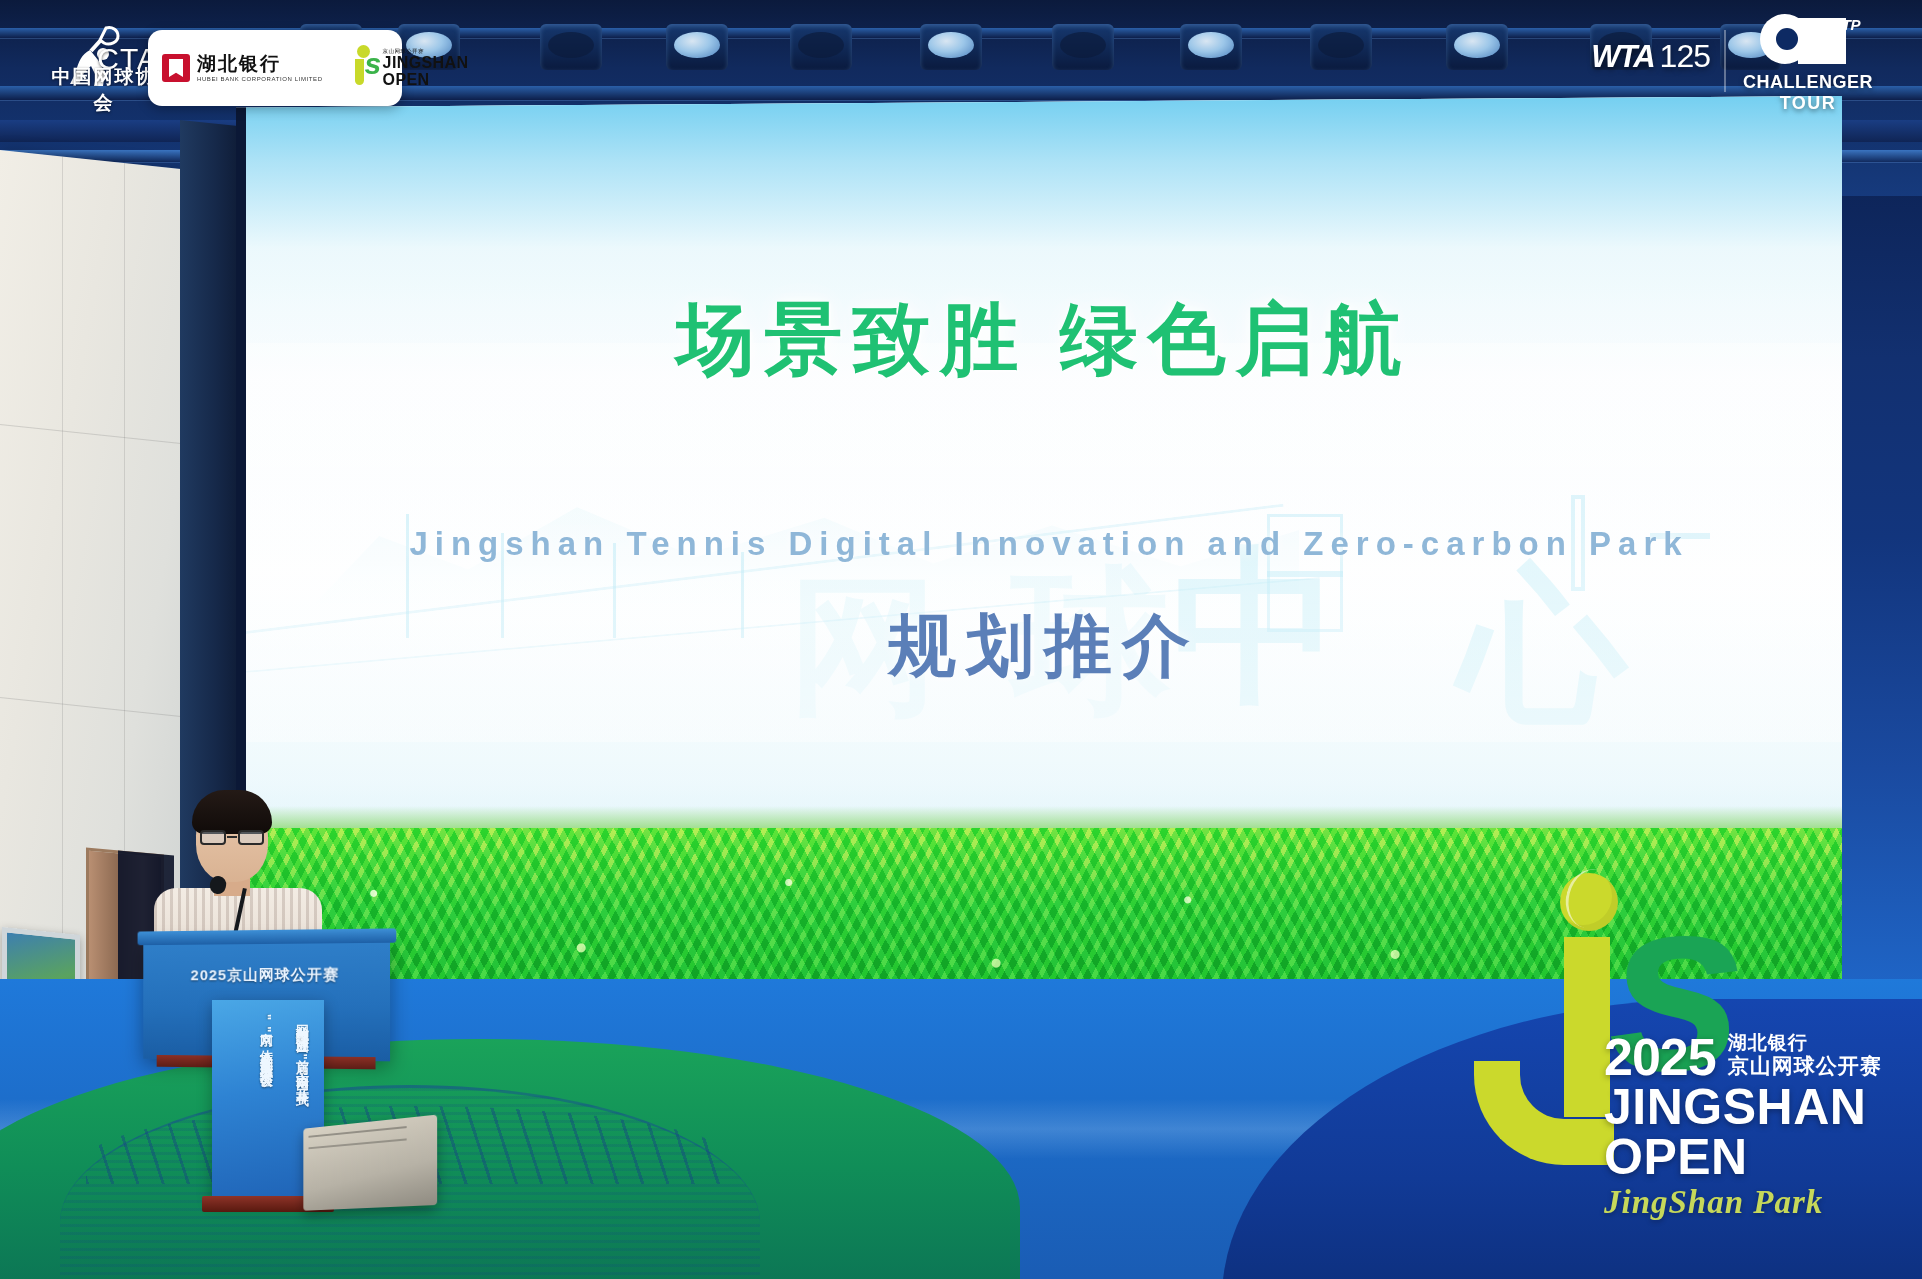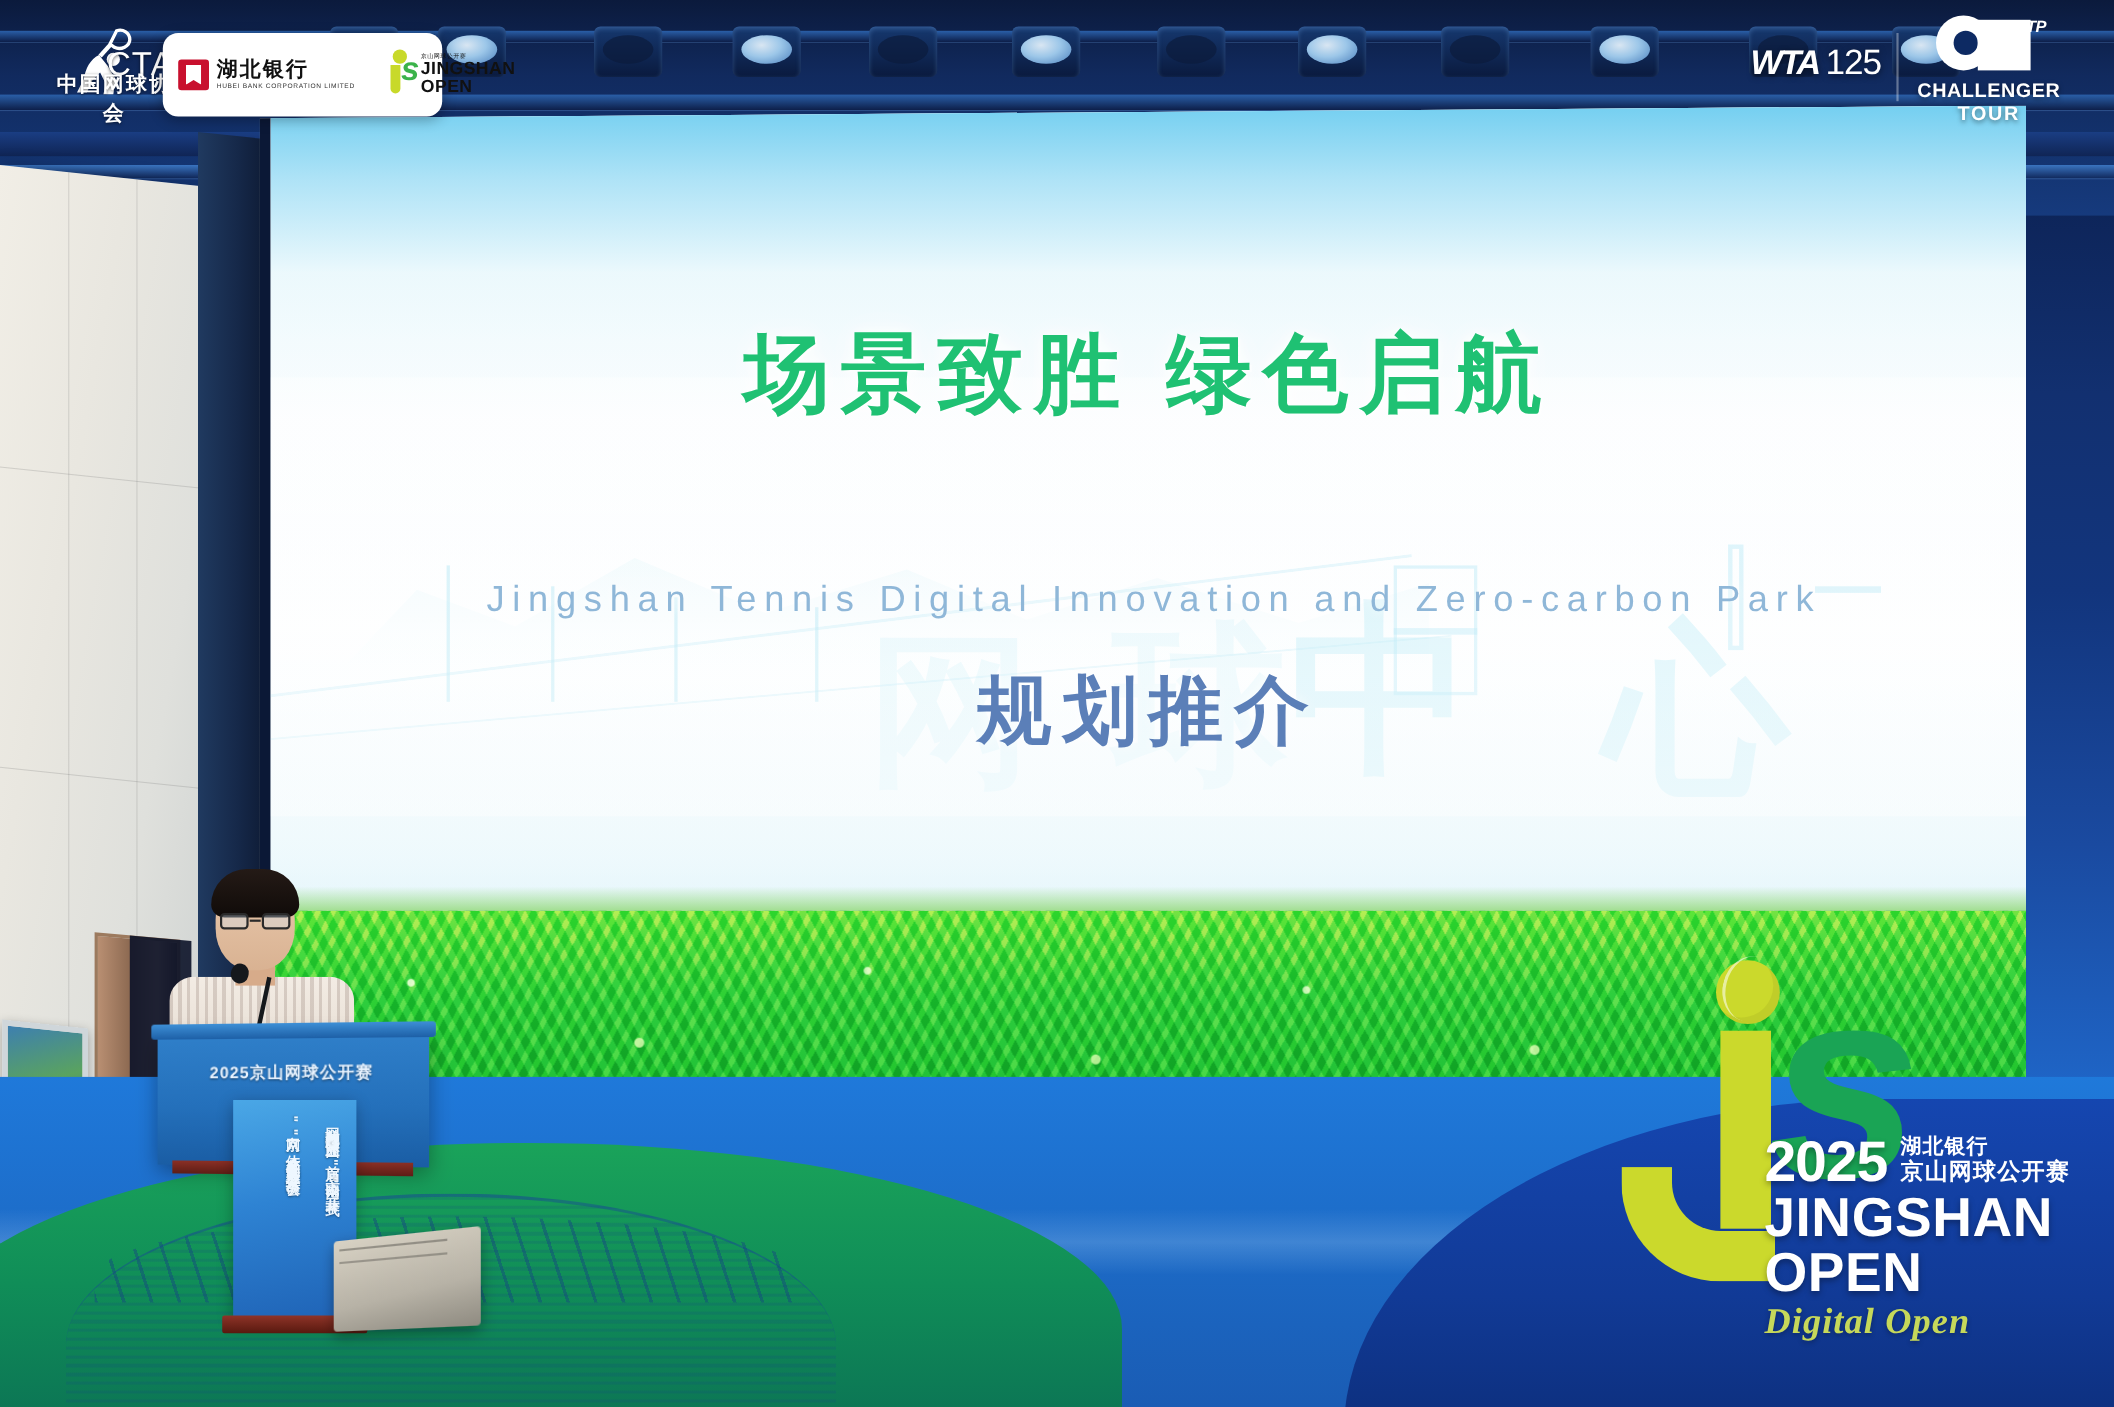--- a/index.html
+++ b/index.html
@@ -221,21 +221,21 @@
     position:absolute; left:0; right:0; top:29.5%;
     text-align:center;
     font-size:100px; font-weight:bold;
     letter-spacing:4px;
     color:#1fc173;
     text-shadow:0 0 16px rgba(255,255,255,.95), 0 0 36px rgba(255,255,255,.85);
   }
   .headline-en{
     position:absolute; left:0; right:0; top:45.2%;
     text-align:center;
-    font-size:33px; font-weight:400;
+    font-size:33px; font-weight:700;
     letter-spacing:7px;
     color:#8fb7d8;
     text-shadow:0 0 10px rgba(255,255,255,.9);
     padding-left:10px;
   }
   .subhead{
     position:absolute; left:0; right:0; top:53.2%;
     text-align:center;
     font-size:68px; font-weight:bold;
     letter-spacing:10px;
@@ -803,17 +803,17 @@
     <div class="evt-texts">
       <div class="evt-row1">
         <div class="evt-year">2025</div>
         <div class="evt-cn">
           <div class="c1">湖北银行</div>
           <div class="c2">京山网球公开赛</div>
         </div>
       </div>
       <div class="evt-en1">JINGSHAN</div>
       <div class="evt-en2">OPEN</div>
-      <div class="evt-script">Digital Open</div>
+      <div class="evt-script">JingShan Park</div>
     </div>
   </div>
 
 </div>
 
 </body></html>

